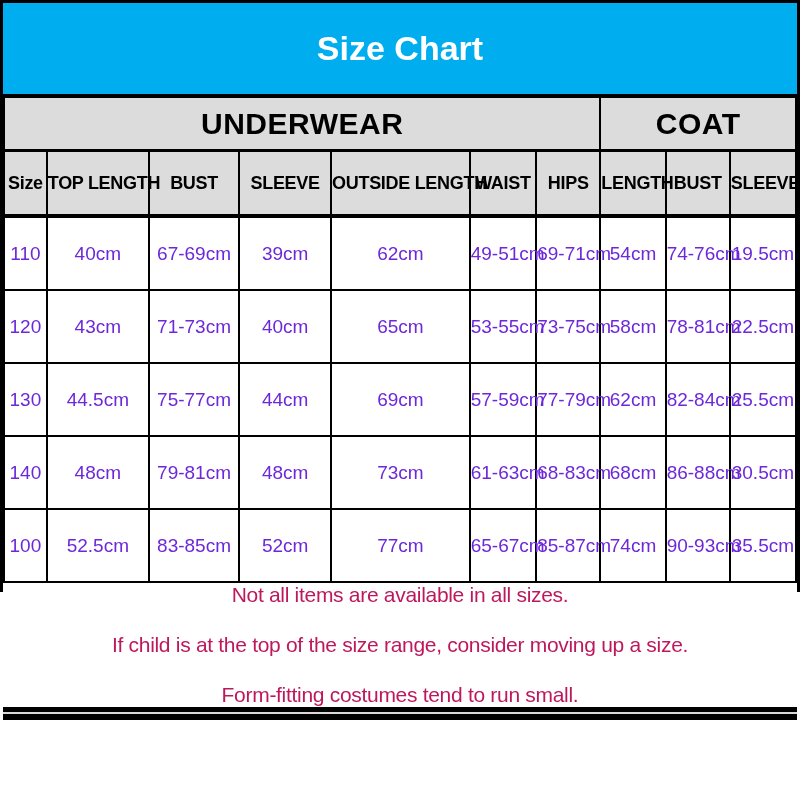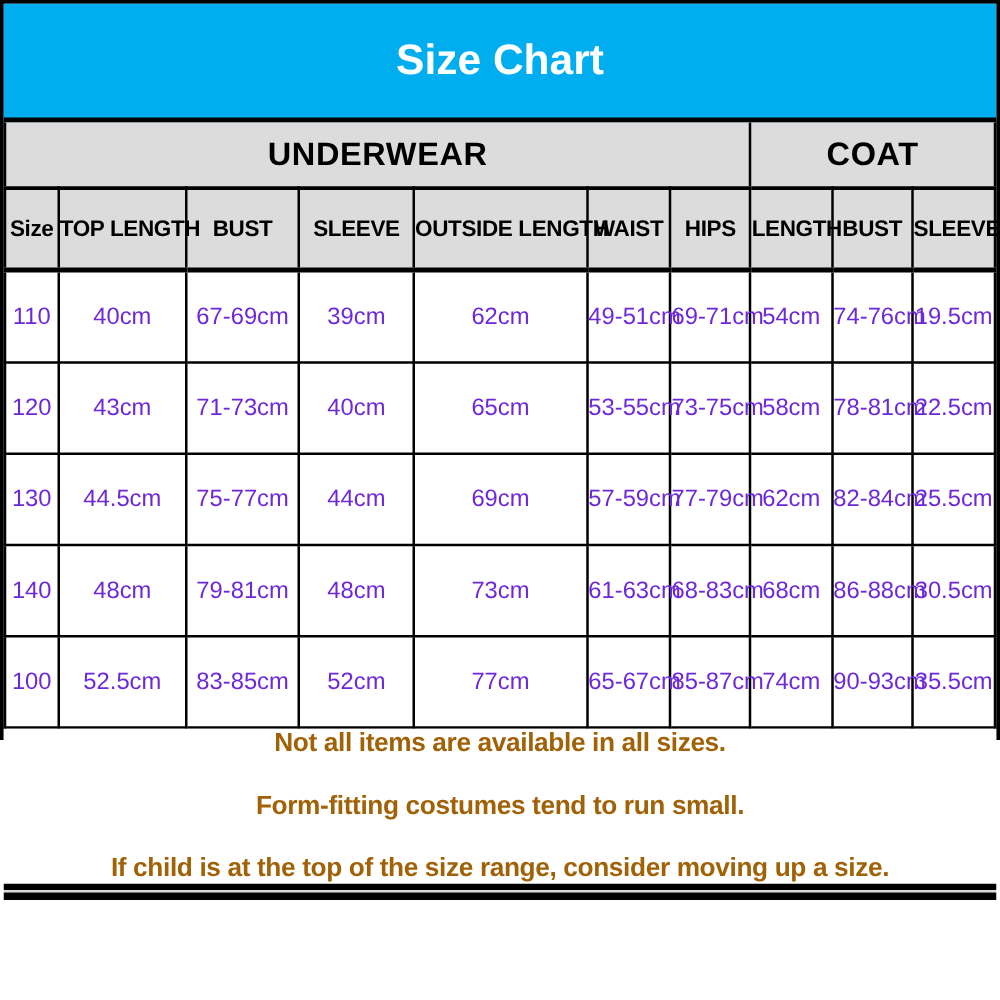--- a/index.html
+++ b/index.html
@@ -43,21 +43,21 @@
     border: 2px solid var(--border, #000);
     text-align: center;
     vertical-align: middle;
     white-space: nowrap;
     overflow: visible;
     padding: 0;
   }
   .section-row th {
     height: 51px;
     background: var(--panel, #D9D9D9);
-    font-size: 26px;
+    font-size: 30px;
     font-weight: bold;
     border-top: none;
     border-bottom-width: 3px;
     letter-spacing: 0.5px;
   }
   .header-row th {
     height: 62px;
     background: var(--panel, #D9D9D9);
     font-size: 18px;
     font-weight: bold;
@@ -78,22 +78,22 @@
     flex: 1 1 auto;
     background: #fff;
     display: flex;
     flex-direction: column;
     align-items: center;
     justify-content: center;
     gap: 26px;
   }
   .note-line {
     font-size: 21px;
-    font-weight: bold;
-    color: #a16207;
+    font-weight: normal;
+    color: #be185d;
     white-space: nowrap;
     letter-spacing: -0.3px;
   }
   .bottom-bar { flex: 0 0 13px; display: flex; flex-direction: column; }
   .bb-black-1 { height: 5px; background: #000; }
   .bb-light   { height: 2px; background: #d9d9d9; }
   .bb-black-2 { height: 6px; background: #000; }
 </style>
 </head>
 <body>
@@ -194,22 +194,22 @@
         <td>85-87cm</td>
         <td>74cm</td>
         <td>90-93cm</td>
         <td>35.5cm</td>
       </tr>
     </tbody>
   </table>
 
   <div class="notes">
     <div class="note-line">Not all items are available in all sizes.</div>
+    <div class="note-line">If child is at the top of the size range, consider moving up a size.</div>
     <div class="note-line">Form-fitting costumes tend to run small.</div>
-    <div class="note-line">If child is at the top of the size range, consider moving up a size.</div>
   </div>
 
   <div class="bottom-bar">
     <div class="bb-black-1"></div>
     <div class="bb-light"></div>
     <div class="bb-black-2"></div>
   </div>
 
 </div>
 

